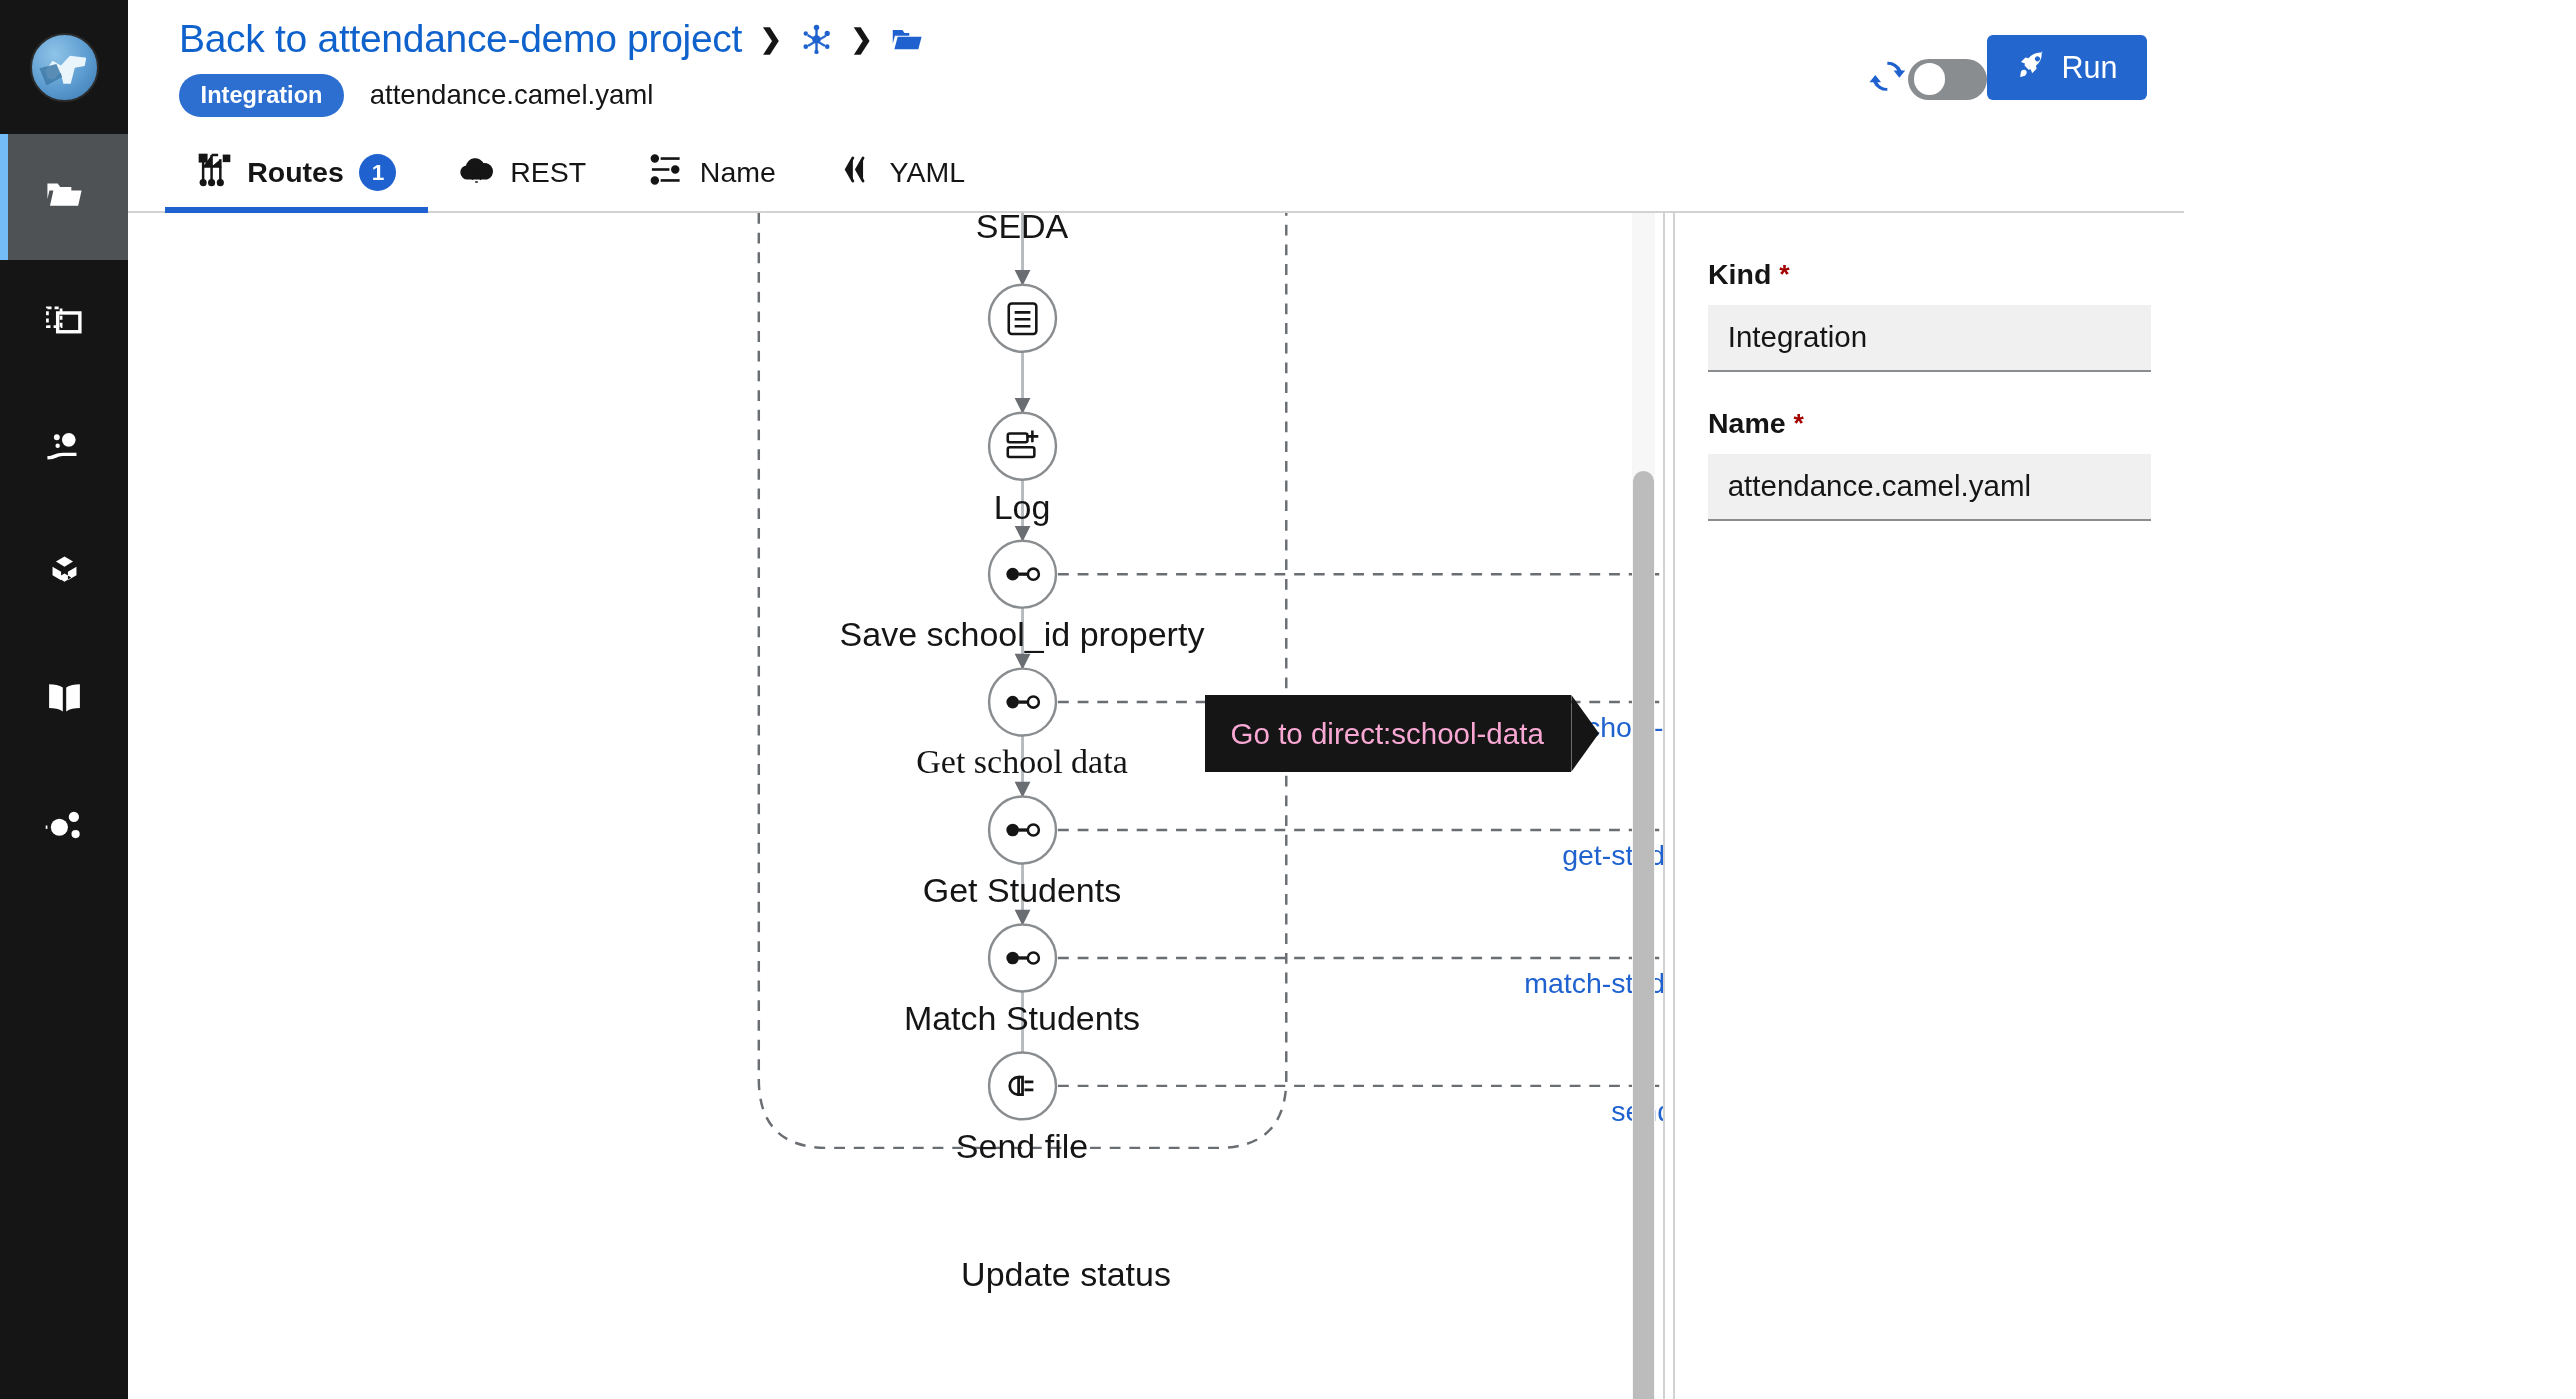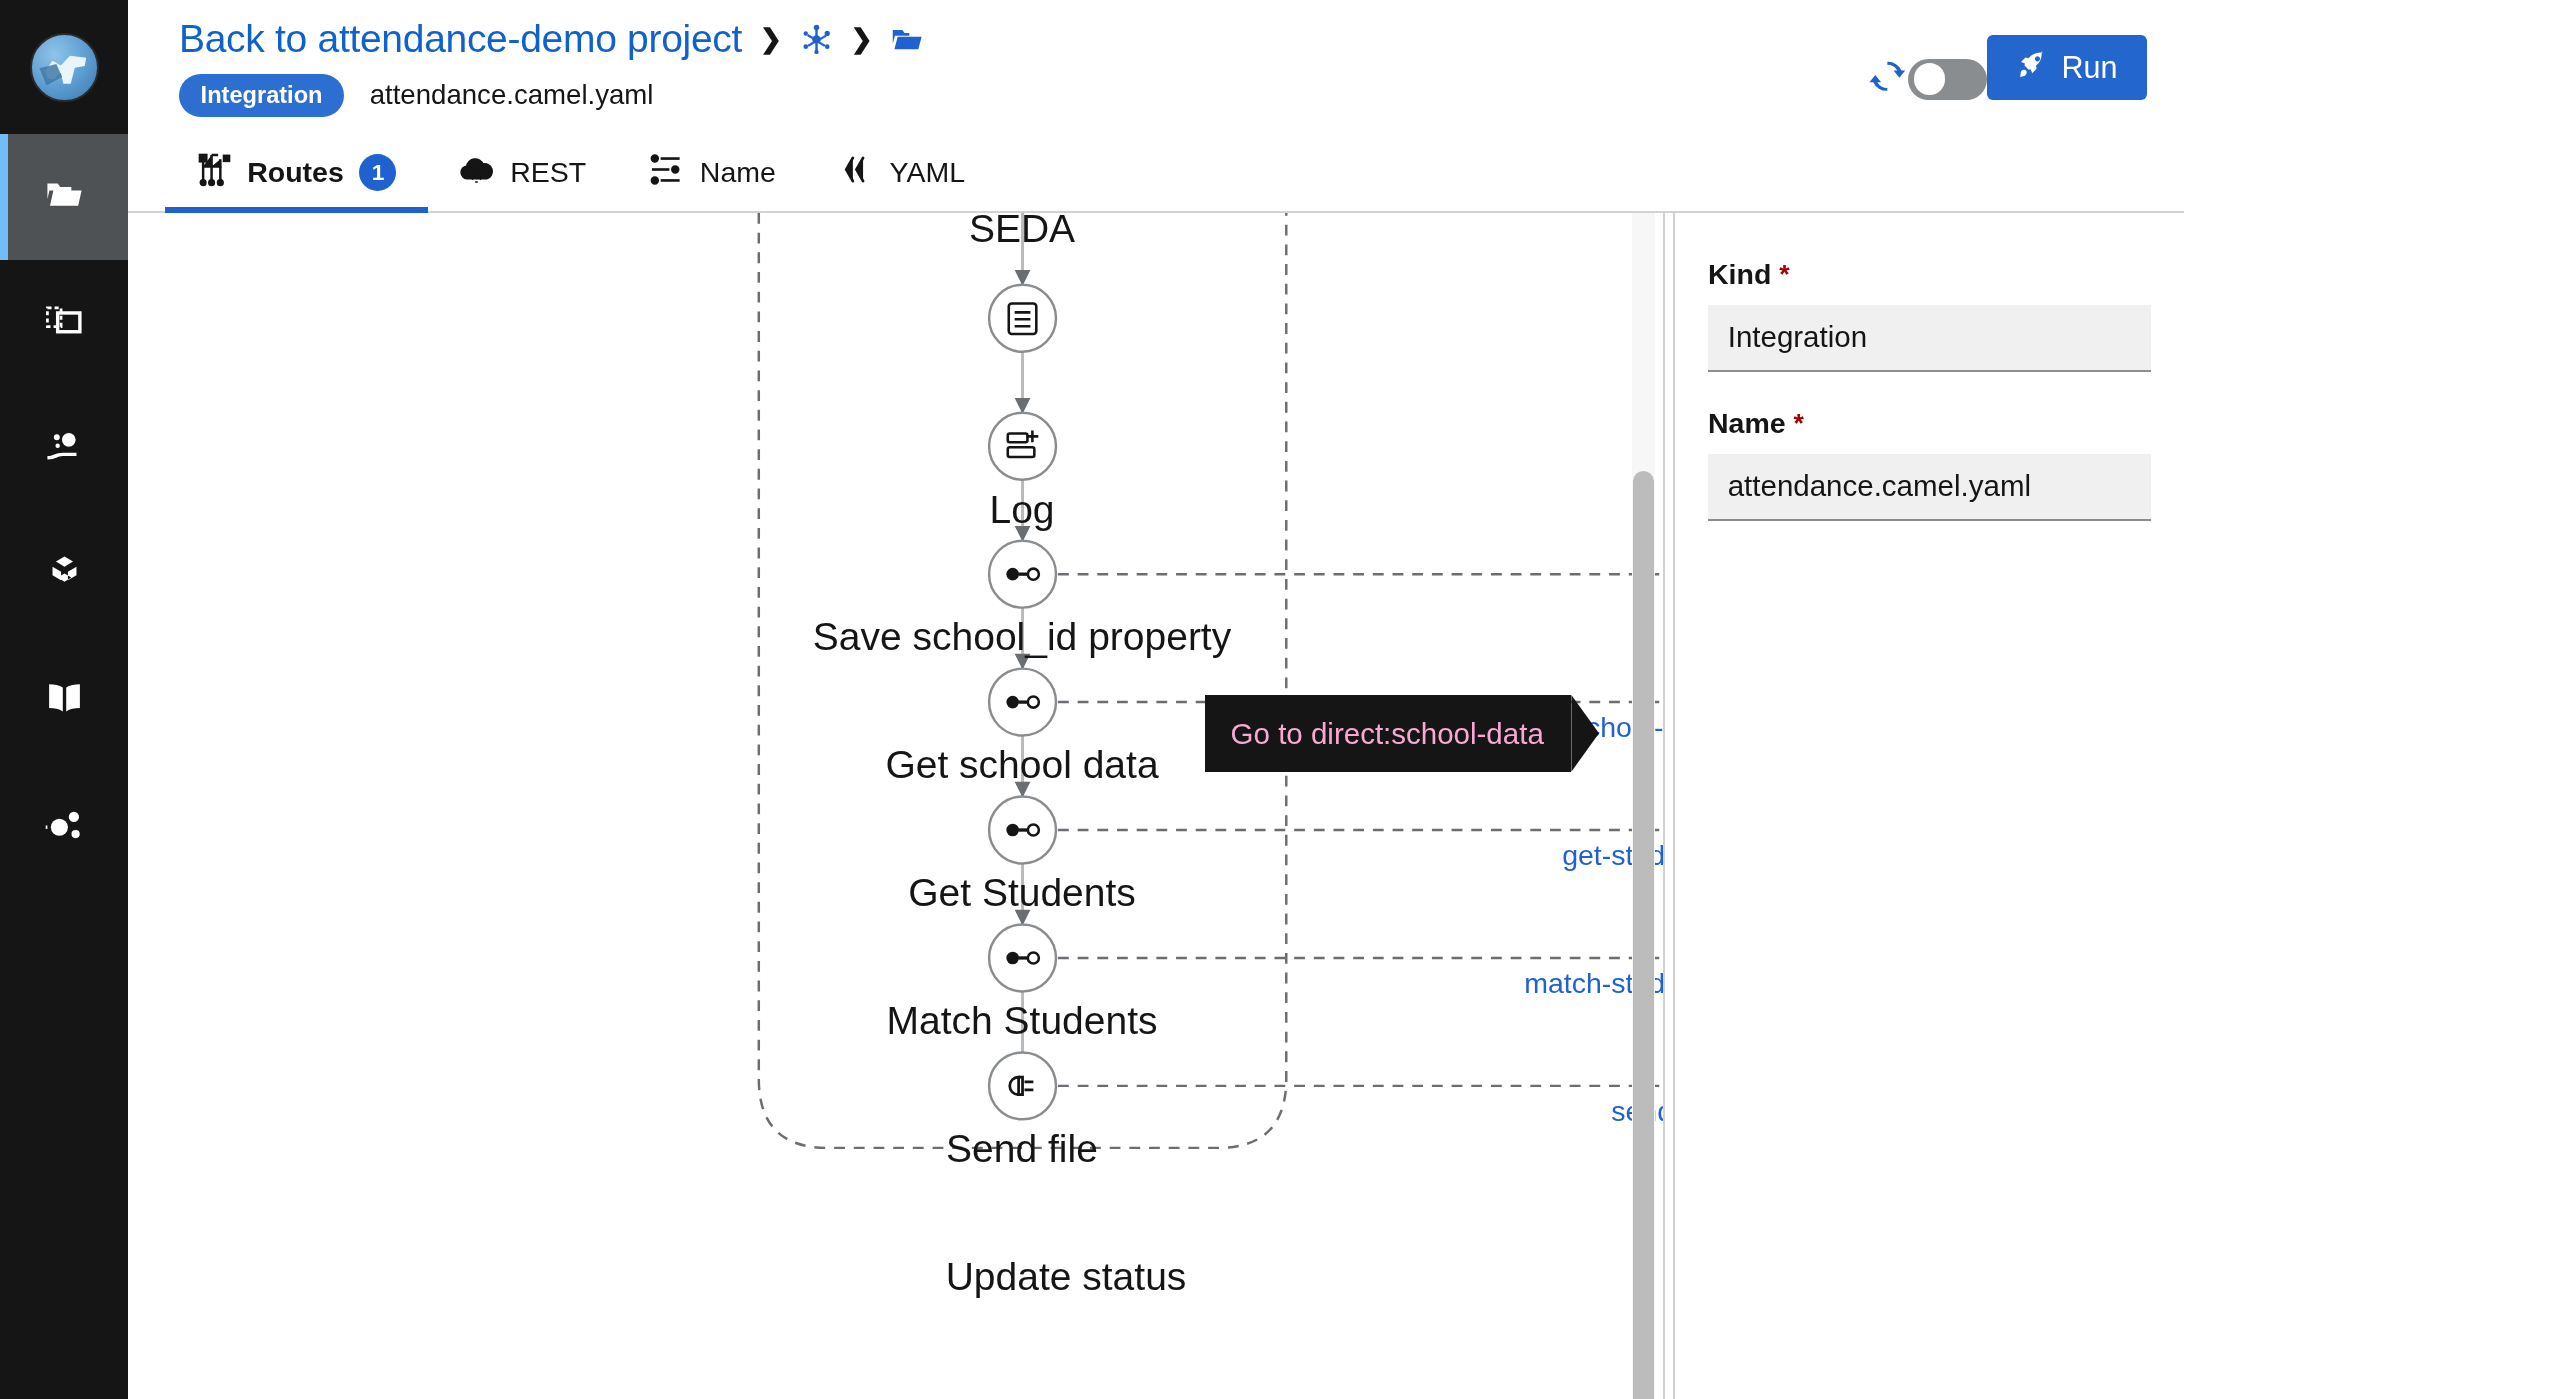--- a/index.html
+++ b/index.html
@@ -127,21 +127,21 @@
     position: absolute; right: 20.7px; top: 258px; width: 21.6px; height: 1141px;
     background: #bcbcbc; border-radius: 10.8px;
   }
   .panel-gutter {
     position: absolute; right: 0; top: 0; bottom: 0; width: 11.8px; background: #fff;
     border-left: 2px solid #d2d2d2; border-right: 2px solid #d2d2d2;
   }
 
   
   .node-label {
-    position: absolute; font-size: 39px; color: #151515;
+    position: absolute; font-size: 34px; color: #151515;
     transform: translateX(-50%); white-space: nowrap; text-align: center;
   }
   .link-label {
     position: absolute; font-size: 28.5px; color: #1f62cf;
     transform: translateX(-100%); white-space: nowrap;
   }
 
   .tooltip {
     position: absolute; background: #151515; color: #f9a8d4;
     font-size: 29.5px; line-height: 1; padding: 23.6px 27.6px 23.6px 25.6px;
@@ -451,21 +451,21 @@
               <path d="M-13 -9v18a13 4.6 0 0026 0v-18"></path>
               <path d="M-13 -2a13 4.6 0 0026 0M-13 5a13 4.6 0 0026 0"></path>
             </g>
           </g>
         </svg>
 
         <div class="node-label" style="left:894px; top:-5.9px;">SEDA</div>
 
         <div class="node-label" style="left:894px; top:275px;">Log</div>
         <div class="node-label" style="left:894px; top:402px;">Save school_id property</div>
-        <div class="node-label" style="left:894px; top:530px;">Get school data</div>
+        <div class="node-label" style="left:894px; top:530px;font-family:Liberation Serif, serif;">Get school data</div>
         <div class="node-label" style="left:894px; top:658px;">Get Students</div>
         <div class="node-label" style="left:894px; top:786px;">Match Students</div>
         <div class="node-label" style="left:894px; top:914px;">Send file</div>
         <div class="node-label" style="left:938px; top:1042px;">Update status</div>
 
         <div class="link-label" style="left:1591px; top:498px;">school-data</div>
         <div class="link-label" style="left:1591px; top:626px;">get-students</div>
         <div class="link-label" style="left:1591px; top:754px;">match-students</div>
         <div class="link-label" style="left:1591px; top:882px;">send-file</div>
 

